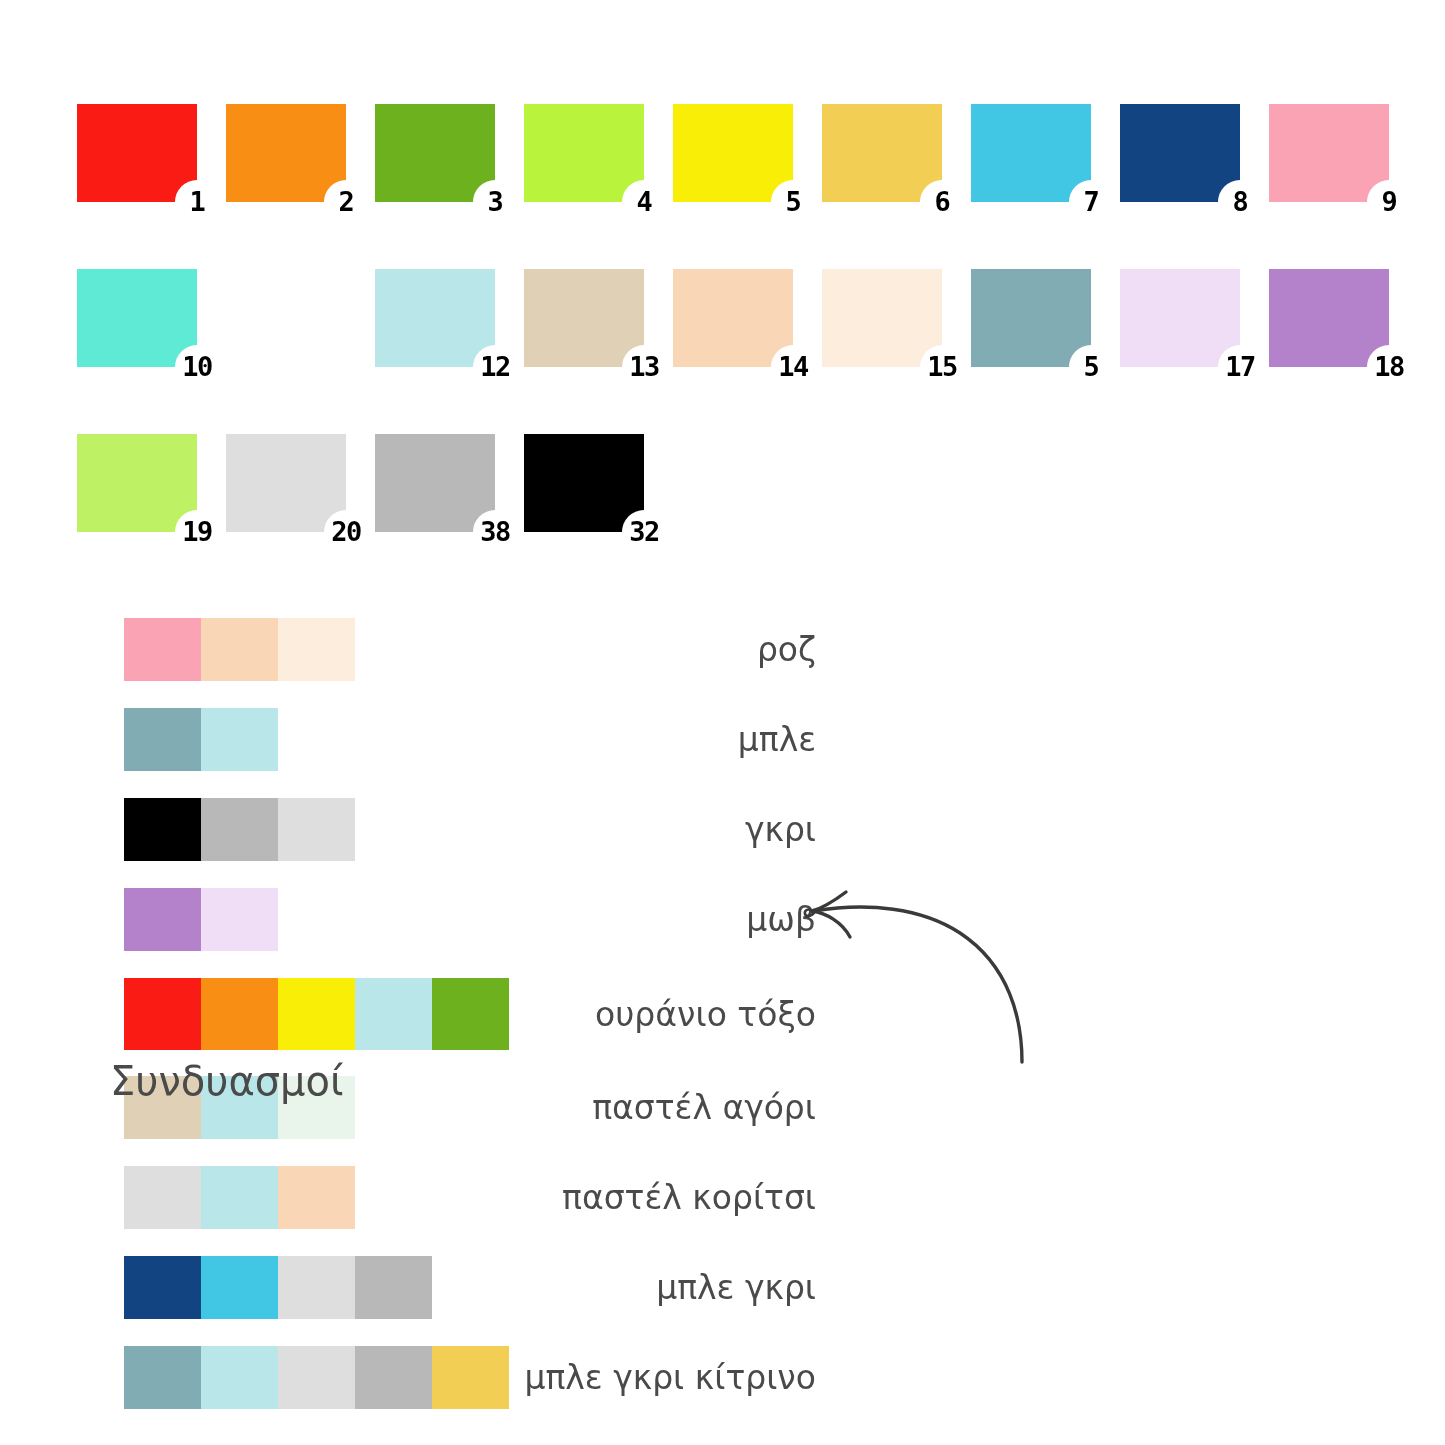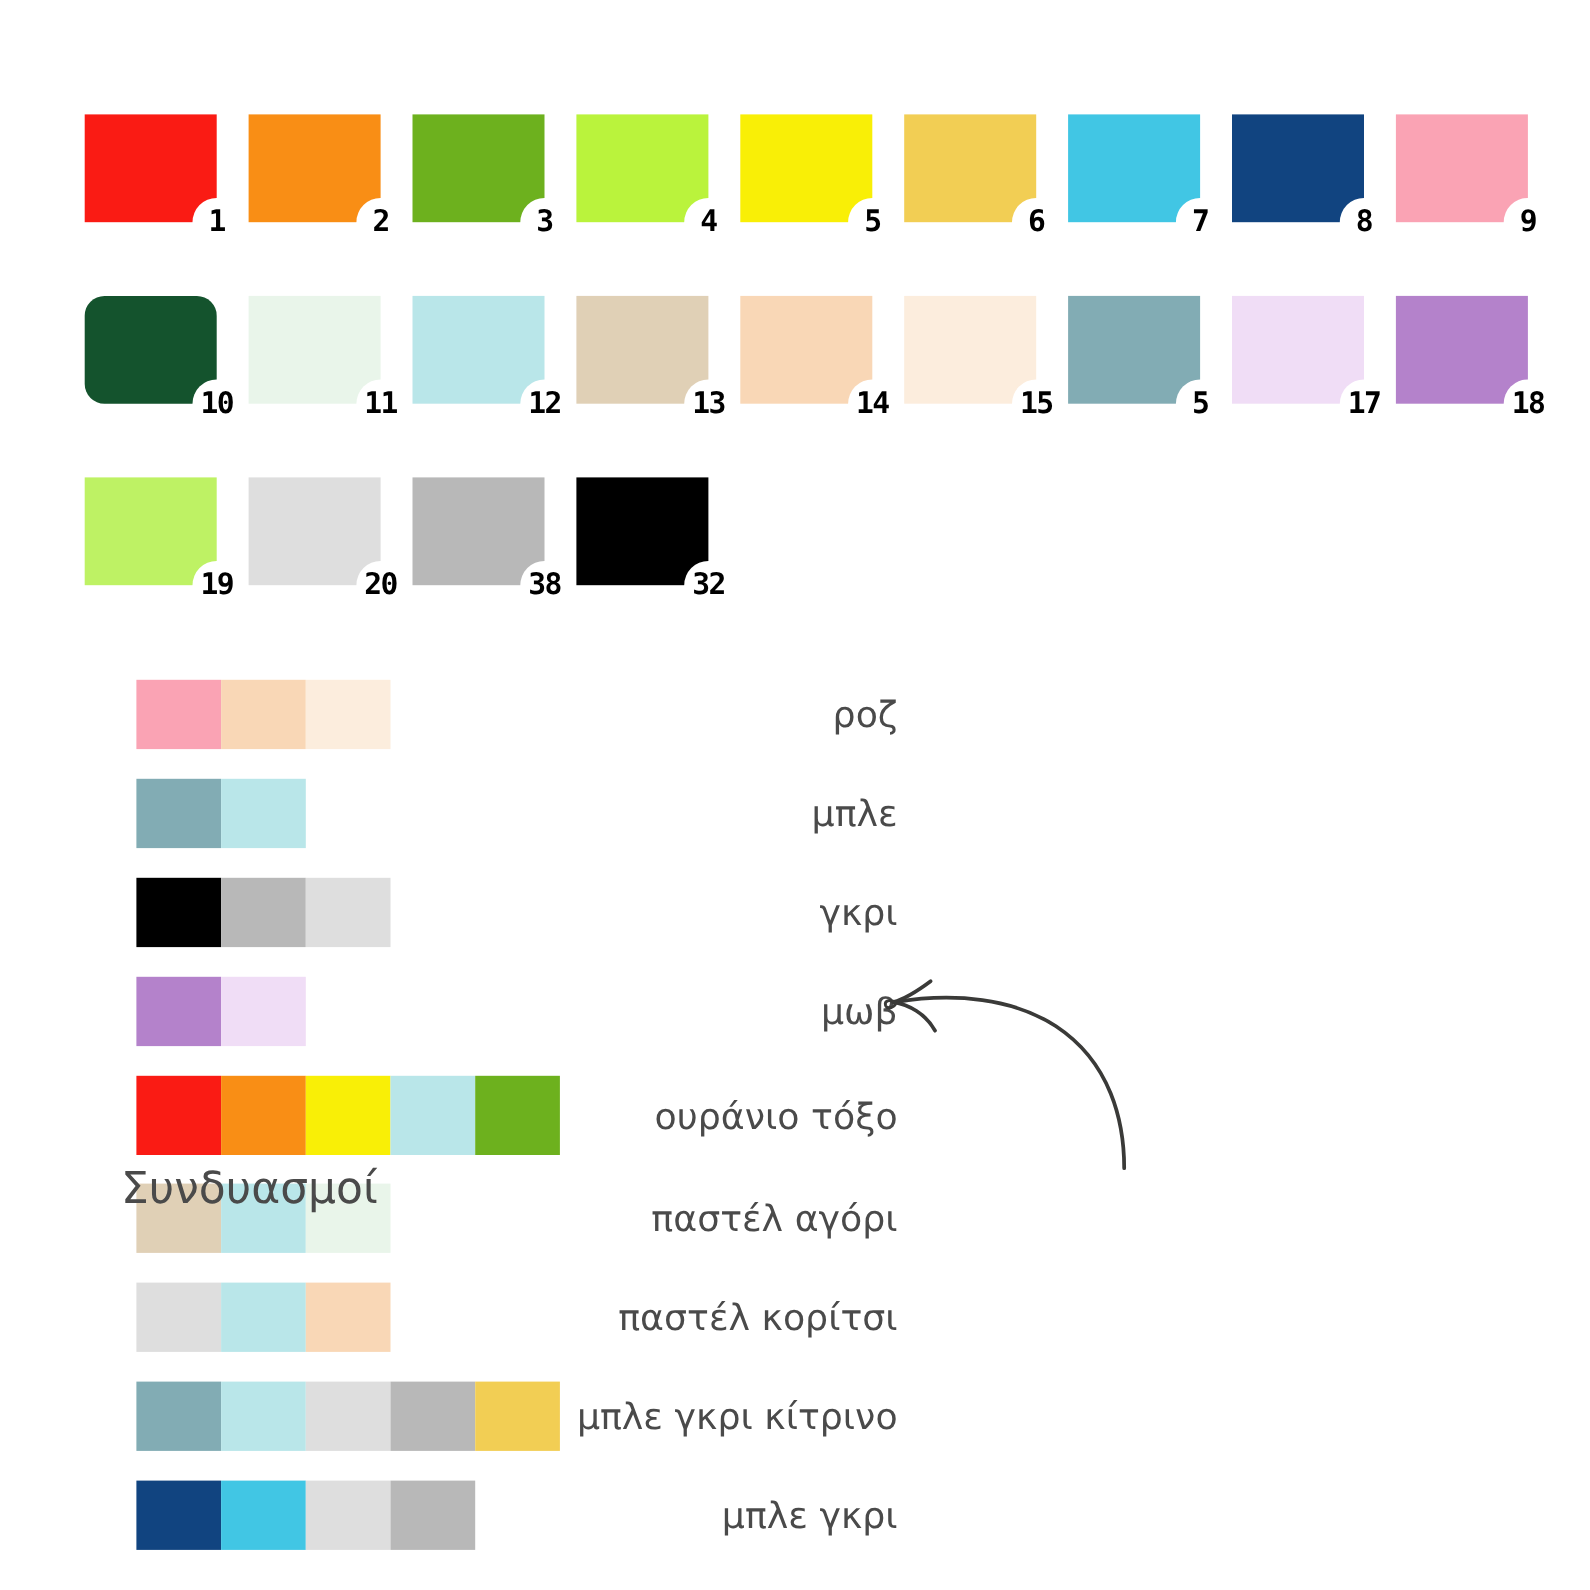--- a/index.html
+++ b/index.html
@@ -167,28 +167,23 @@
           <span>8</span>
         </div>
       </div>
       <div class="swatch" style="left: 1192px; background: rgb(250, 163, 180);">
         <div class="swatch-badge">
           <span>9</span>
         </div>
       </div>
     </div>
     <div class="palette-row">
-      <div class="swatch" style="left: 0px; background: #14532d; border-radius: 18px;">
+      <div class="swatch" style="left: 0px; background: #5eead4;">
         <div class="swatch-badge">
           <span>10</span>
-        </div>
-      </div>
-      <div class="swatch" style="left: 149px; background: rgb(233, 245, 234);">
-        <div class="swatch-badge">
-          <span>11</span>
         </div>
       </div>
       <div class="swatch" style="left: 298px; background: rgb(185, 230, 233);">
         <div class="swatch-badge">
           <span>12</span>
         </div>
       </div>
       <div class="swatch" style="left: 447px; background: rgb(224, 208, 182);">
         <div class="swatch-badge">
           <span>13</span>
@@ -293,39 +288,39 @@
       </div>
       <div class="combo-label">παστέλ αγόρι</div>
     </div>
     <div class="combo-row">
       <div class="combo-strip">
         <div class="combo-chip" style="background: rgb(222, 222, 222);"></div>
         <div class="combo-chip" style="background: rgb(185, 230, 233);"></div>
         <div class="combo-chip" style="background: rgb(249, 215, 182);"></div>
       </div>
       <div class="combo-label">παστέλ κορίτσι</div>
-    </div>
-    <div class="combo-row">
-      <div class="combo-strip">
-        <div class="combo-chip" style="background: rgb(130, 172, 180);"></div>
-        <div class="combo-chip" style="background: rgb(185, 230, 233);"></div>
-        <div class="combo-chip" style="background: rgb(222, 222, 222);"></div>
-        <div class="combo-chip" style="background: rgb(184, 184, 184);"></div>
-        <div class="combo-chip" style="background: rgb(242, 206, 84);"></div>
-      </div>
-      <div class="combo-label">μπλε γκρι κίτρινο</div>
     </div>
     <div class="combo-row">
       <div class="combo-strip">
         <div class="combo-chip" style="background: rgb(17, 68, 128);"></div>
         <div class="combo-chip" style="background: rgb(65, 198, 228);"></div>
         <div class="combo-chip" style="background: rgb(222, 222, 222);"></div>
         <div class="combo-chip" style="background: rgb(184, 184, 184);"></div>
       </div>
       <div class="combo-label">μπλε γκρι</div>
+    </div>
+    <div class="combo-row">
+      <div class="combo-strip">
+        <div class="combo-chip" style="background: rgb(130, 172, 180);"></div>
+        <div class="combo-chip" style="background: rgb(185, 230, 233);"></div>
+        <div class="combo-chip" style="background: rgb(222, 222, 222);"></div>
+        <div class="combo-chip" style="background: rgb(184, 184, 184);"></div>
+        <div class="combo-chip" style="background: rgb(242, 206, 84);"></div>
+      </div>
+      <div class="combo-label">μπλε γκρι κίτρινο</div>
     </div>
   </div>
 
 <div id="annotation">
   <svg width="420" height="290" viewBox="0 0 420 290" fill="none" xmlns="http://www.w3.org/2000/svg">
     <path d="M232 192 C 232 150, 220 96, 170 63 C 132 38, 78 32, 24 41" stroke="#3A3A38" stroke-width="3.4" fill="none" stroke-linecap="round"></path>
     <path d="M56 22 C 44 31, 33 38, 22 41" stroke="#3A3A38" stroke-width="3.4" fill="none" stroke-linecap="round"></path>
     <path d="M22 41 C 36 43, 52 52, 60 67" stroke="#3A3A38" stroke-width="3.4" fill="none" stroke-linecap="round"></path>
     <path d="M24 41 C 18 38, 14 40, 15 44 C 16 47, 21 47, 24 43" stroke="#3A3A38" stroke-width="2.6" fill="none" stroke-linecap="round"></path>
   </svg>

